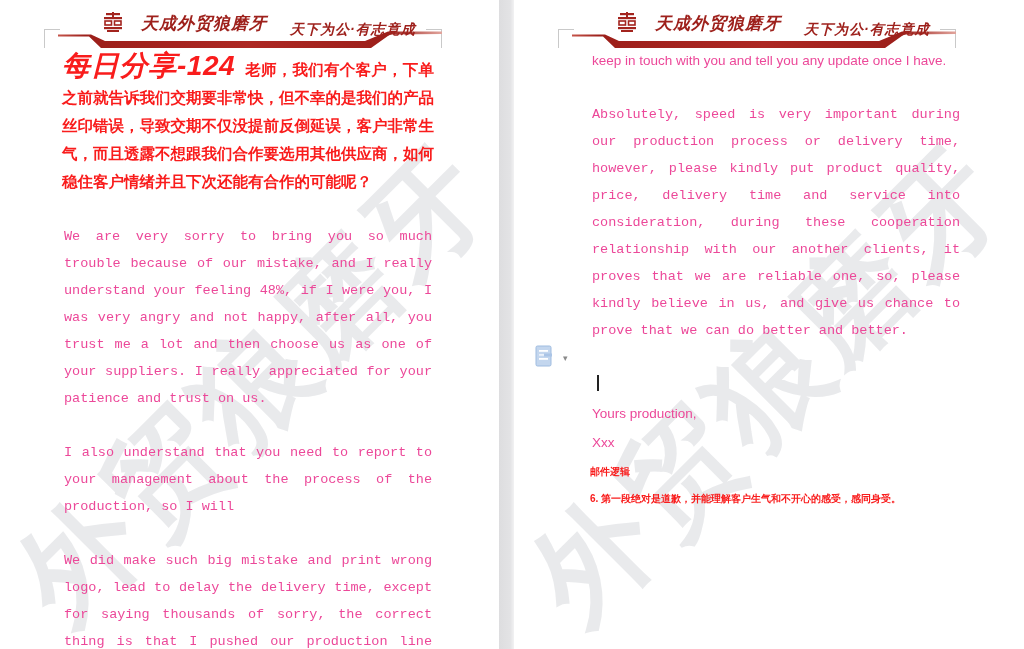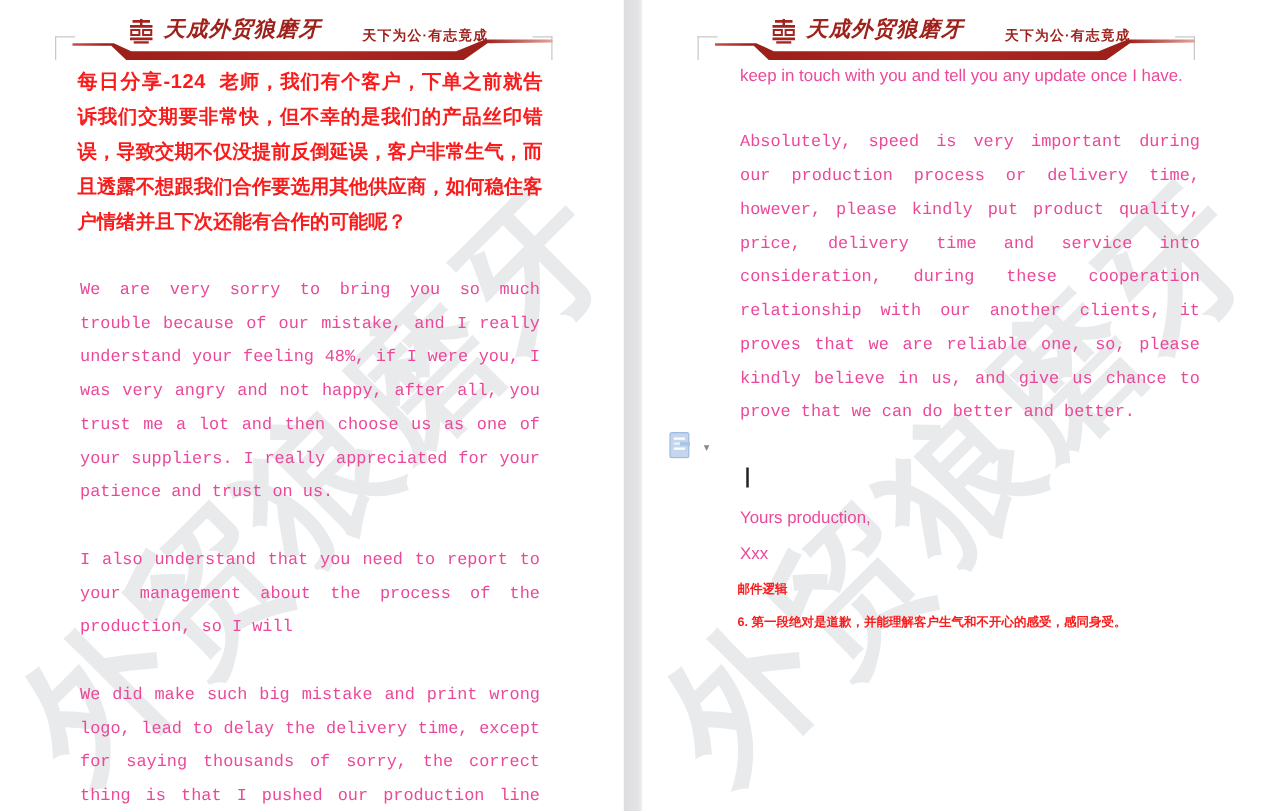--- a/index.html
+++ b/index.html
@@ -12,40 +12,40 @@
   .page-2{left:514px;width:510px;}
   .gutter{position:absolute;top:0;left:499px;width:15px;height:649px;
     background:linear-gradient(to right,#dddddf 0,#e3e3e5 75%,#f2f2f3 100%);}
 
   
   .hdr{position:absolute;left:0;top:0;width:460px;height:60px;z-index:1;}
   .corner{position:absolute;width:15px;height:18px;}
   .corner.tl{left:44px;top:29px;border-left:1px solid #c9c9c9;border-top:1px solid #c9c9c9;}
   .corner.tr{left:426px;top:29px;border-right:1px solid #c9c9c9;border-top:1px solid #c9c9c9;}
   .ribbon-svg{position:absolute;left:0;top:0;}
-  .logo-row{position:absolute;left:103px;top:12px;display:flex;align-items:flex-end;gap:8px;}
+  .logo-row{position:absolute;left:103px;top:12px;display:flex;align-items:flex-start;gap:18px;}
   .logo-text{font-size:17px;font-weight:bold;font-style:italic;color:#9e211c;
     letter-spacing:1px;white-space:nowrap;}
-  .slogan{position:absolute;left:290px;top:21px;font-size:11px;font-weight:bold;
-    color:#9e211c;letter-spacing:1px;white-space:nowrap;}
+  .slogan{position:absolute;left:290px;top:21px;font-size:14px;font-weight:bold;
+    font-style:italic;color:#9e211c;letter-spacing:1px;white-space:nowrap;}
 
   
   .watermark{position:absolute;left:255px;top:385px;z-index:0;
     transform:translate(-50%,-50%) rotate(-45deg);
     font-size:116px;font-weight:bold;color:rgba(145,148,158,0.20);
     white-space:nowrap;letter-spacing:6px;pointer-events:none;}
 
   
   .content{position:absolute;z-index:2;}
   .page-1 .content{left:62px;top:52px;width:372px;}
   .page-2 .content{left:76px;top:45px;width:372px;}
 
   .red-intro{margin:0;text-align:justify;color:#f91c1c;font-weight:bold;
     font-size:15.5px;line-height:28px;}
-  .red-intro .big{font-size:16px;letter-spacing:0.5px;}
+  .red-intro .big{font-size:28px;letter-spacing:0.5px;font-style:italic;}
   .red-intro .q{margin-left:10px;margin-top:12px;}
 
   p.body, p.line{margin:2px;font-size:13.5px;line-height:27px;color:#ec4899;}
   p.body{text-align:justify;font-family:Liberation Mono, monospace;}
   p.gap-top{margin-top:27px;}
   .salutation{margin-top:5px;}
 
   .caret{display:inline-block;width:1.5px;height:16px;background:#222;
     vertical-align:-3px;margin-left:5px;}
 

